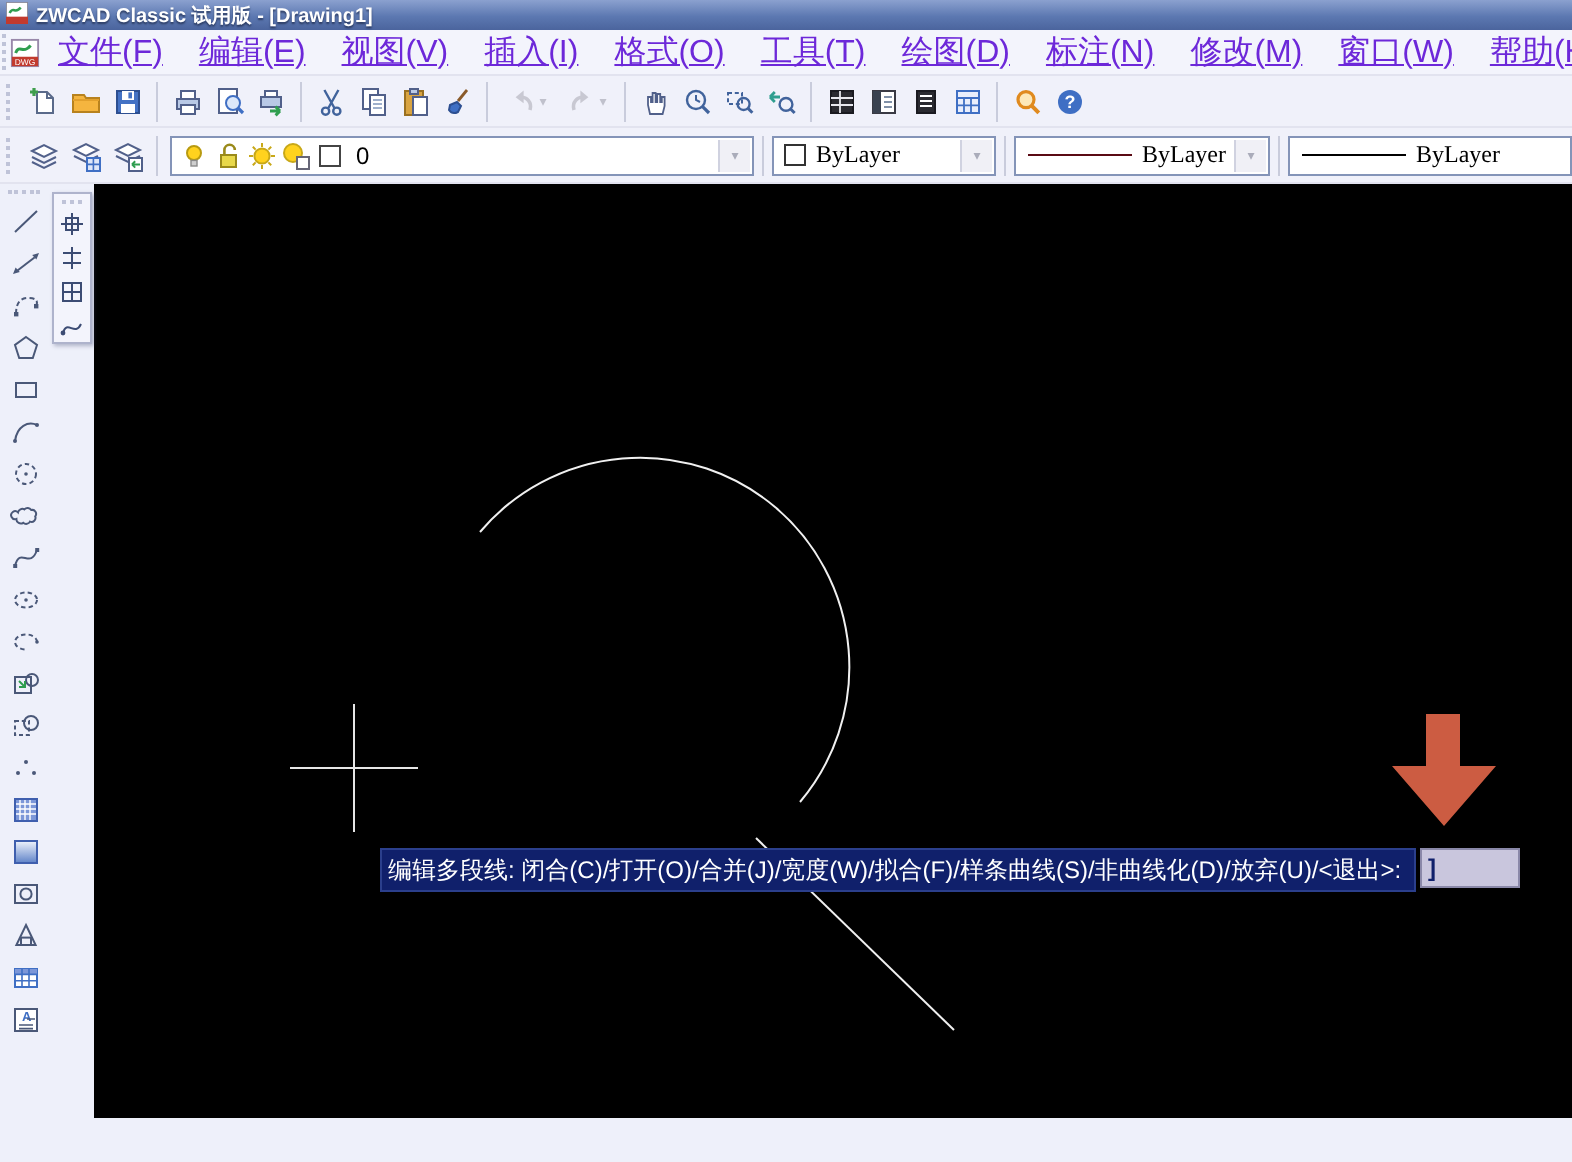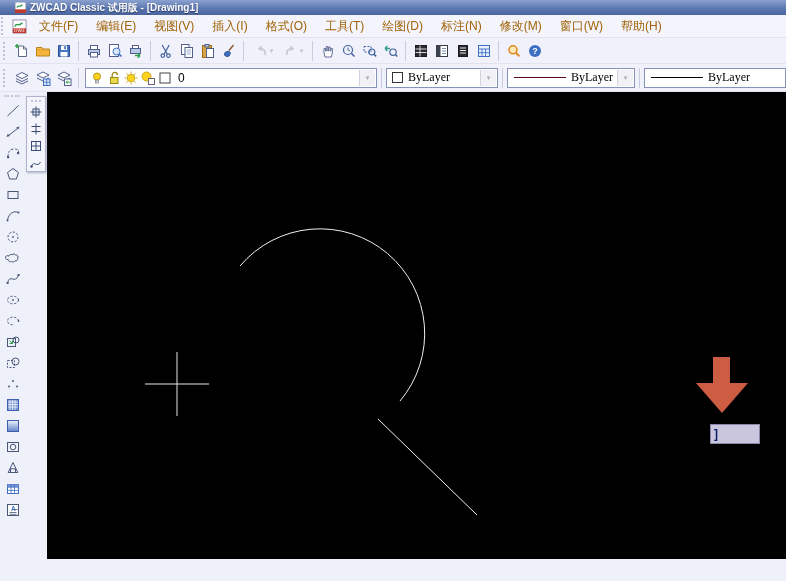--- a/index.html
+++ b/index.html
@@ -2,29 +2,29 @@
 <html><head>
 <meta charset="utf-8">
 <style>
   * { box-sizing: border-box; margin: 0; padding: 0; }
   html,body { width:786px; height:581px; }
   body { font-family: "Liberation Sans", sans-serif; background:#eef0fa; }
   #window { position:relative; width:786px; height:581px; overflow:hidden; background:#eef0fa; }
 
   
   .titlebar { height:15px; background:linear-gradient(180deg,#8ba1cf 0%, #5c78b1 55%, #4b649d 100%);
-    display:flex; align-items:center; padding-left:15px; }
+    display:flex; align-items:center; padding-left:3px; }
   .titlebar .apptitle { color:#fff; font-size:10px; font-weight:bold; margin-left:4px; white-space:nowrap;
     text-shadow:0 1px 1px #2a3a60; }
 
   
   .menubar { height:23px; background:#f3f4fc; display:flex; align-items:center; border-bottom:1px solid #e2e3ef; }
   .menubar .grip { margin:0 2px 0 1px; }
   .appbtn { width:22px; height:20px; display:flex; align-items:center; justify-content:center; }
-  .menu-item { font-size:12px; color:#a16207; padding:3px 9px; white-space:nowrap; cursor:default; }
+  .menu-item { font-size:16px; color:#6d28d9; padding:3px 9px; white-space:nowrap; cursor:default;text-decoration:underline; }
 
   
   .toolrow { display:flex; align-items:center; background:#f0f1fa; }
   .row1 { height:26px; border-bottom:1px solid #e2e3ef; }
   .row2 { height:28px; border-bottom:1px solid #e2e3ef; }
   .grip { width:5px; height:18px; border-left:2px dotted #bfc3d8; margin:0 3px; }
   .tsep { width:1px; height:20px; background:#c9ccdc; margin:0 4px; }
   .tbtn { width:21px; height:21px; display:flex; align-items:center; justify-content:center; border:1px solid transparent; }
   .tbtn.disabled { opacity:.55; }
   .tbtn .caret { font-family:"DejaVu Sans", sans-serif; font-size:7px; color:#9a9aa8; margin-left:1px; }
@@ -626,20 +626,21 @@
       <div class="mbtn">
         <span style="display: flex;">
           <svg width="14" height="14" viewBox="0 0 14 14">
             <path d="M2.5 10.5c2-7 6 2 9-4.5" fill="none" stroke="#3c4c74"></path>
             <circle cx="2.5" cy="10.5" r="1.2" fill="#3c4c74"></circle>
           </svg>
         </span>
       </div>
     </div>
 
+  <div class="cmd-band" style="background: rgb(16, 32, 107); color: rgb(255, 255, 255);">编辑多段线: 闭合(C)/打开(O)/合并(J)/宽度(W)/拟合(F)/样条曲线(S)/非曲线化(D)/放弃(U)/&lt;退出&gt;:</div>
   <div class="cmd-input" style="background: rgb(201, 198, 221);">]</div>
 
   <div class="callout-arrow">
     <svg width="52" height="56" viewBox="0 0 52 56">
         <polygon id="arrow-poly" points="17,0 34,0 34,26 52,26 26,56 0,26 17,26" fill="#cc5c42"></polygon>
       </svg>
   </div>
 
 </div>
 

